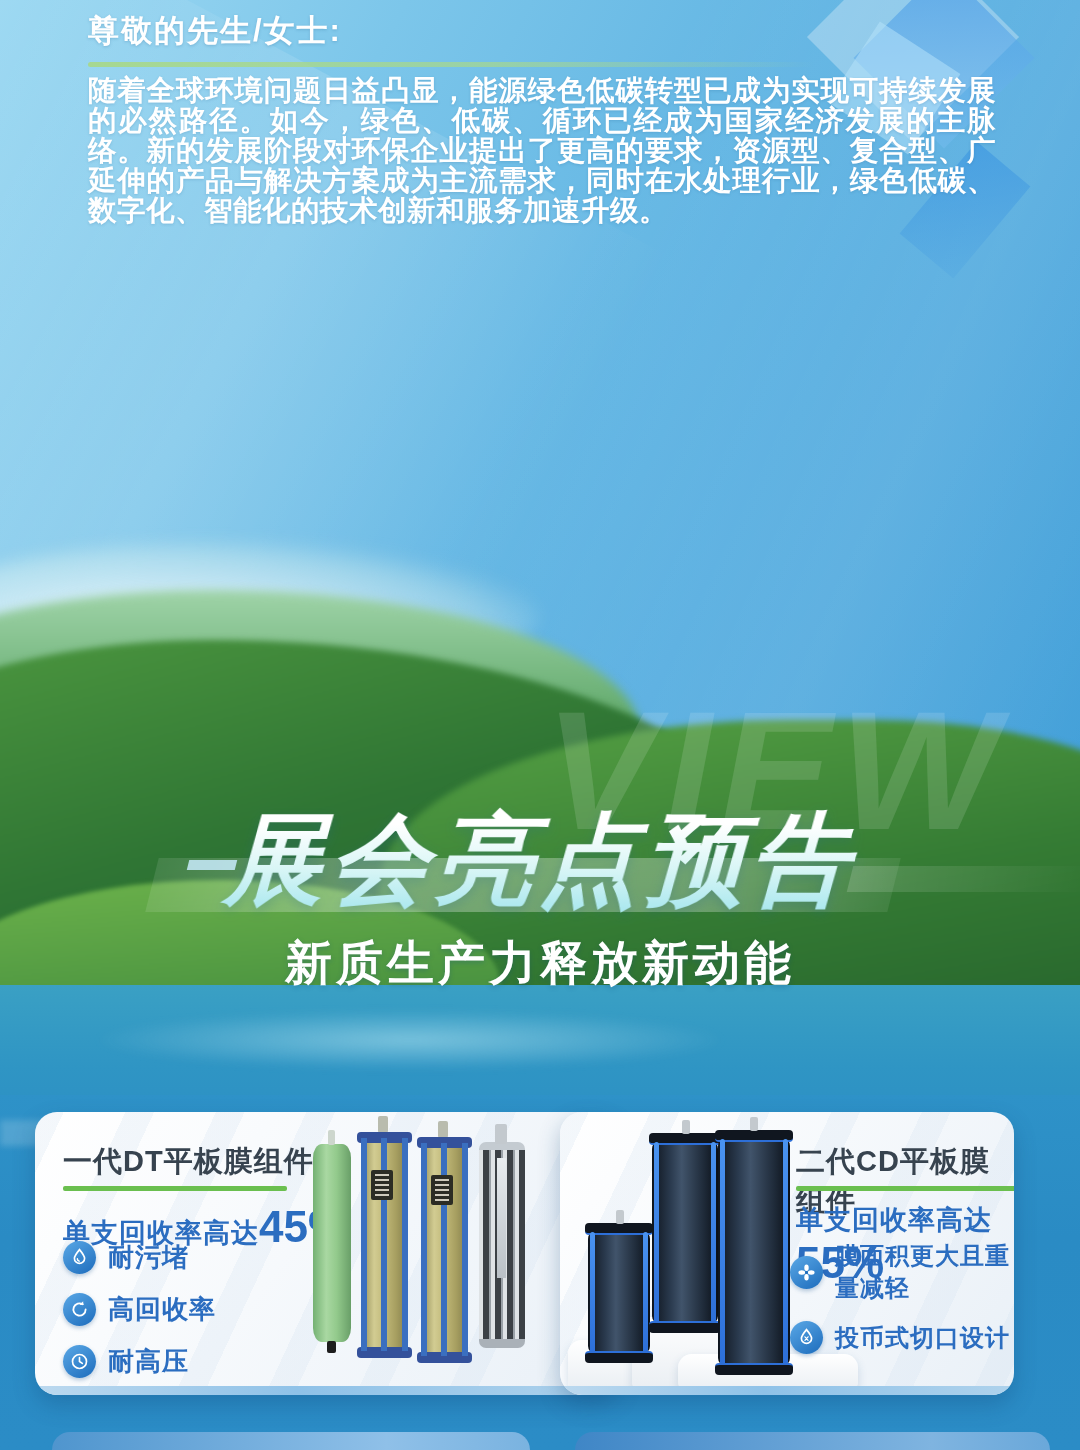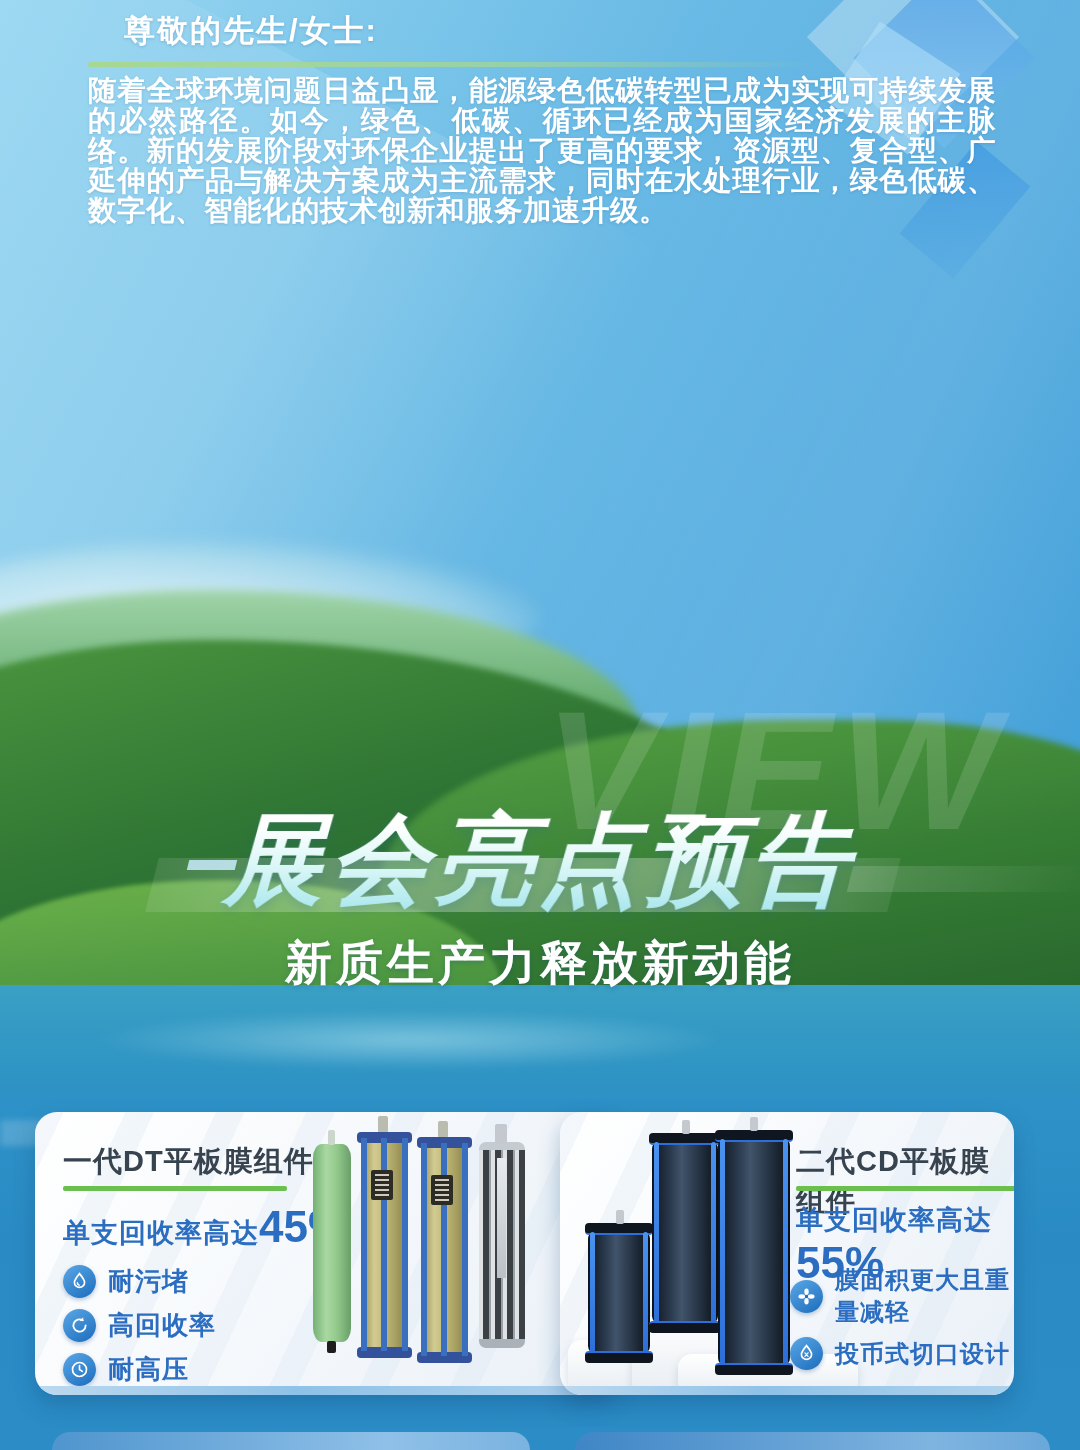--- a/index.html
+++ b/index.html
@@ -41,21 +41,21 @@
   .d2 { left:880px; top:-6px; width:128px; height:128px; transform:rotate(45deg);
         background:linear-gradient(135deg,rgba(80,160,230,.75),rgba(120,190,240,.45)); }
   .d3 { left:846px; top:40px; width:96px; height:96px; transform:rotate(33deg);
         background:rgba(180,225,250,.55); }
   .d4 { left:930px; top:150px; width:70px; height:120px; transform:rotate(40deg);
         background:linear-gradient(135deg,rgba(60,150,225,.65),rgba(60,150,225,.15)); }
 
   
   .letter { position:absolute; left:88px; top:10px; width:908px; color:#ffffff; }
   .salutation { font-size:31px; font-weight:bold; letter-spacing:2px;
-                text-shadow:0 1px 3px rgba(30,90,140,.25);margin-left:36px; }
+                text-shadow:0 1px 3px rgba(30,90,140,.25); }
   .salute-line { margin-top:10px; height:5px; border-radius:3px;
                 background:linear-gradient(90deg,rgba(167,216,140,.95) 0%,rgba(167,216,140,.7) 45%,rgba(167,216,140,0) 80%); }
   .para { font-size:28.5px; line-height:30px; font-weight:bold; text-align:justify;
           letter-spacing:.5px; text-shadow:0 1px 3px rgba(30,90,140,.2); }
   .para.p1 { margin-top:8px; }
   .para.p2 { margin-top:2px; }
 
   
   .watermark { position:absolute; left:545px; top:675px; font-size:168px; font-weight:bold;
                font-style:italic; letter-spacing:8px; color:rgba(255,255,255,.13); }
@@ -86,21 +86,21 @@
           border-radius:0 0 22px 22px;
           background:linear-gradient(90deg,#bcd9ef,#8fc2e8 45%,#aed2ec); }
   .card-left  { left:35px;  width:584px;padding-left:32px; }
   .card-right { left:560px; width:454px; }
 
   .card h2 { position:absolute; font-size:29px; font-weight:bold; color:#37434f; letter-spacing:1px; }
   .green-line { position:absolute; height:5px; border-radius:2px; background:#6abf4f; }
   .recovery { position:absolute; font-size:27px; font-weight:bold; color:#2b6dc0; letter-spacing:1px; }
   .recovery b { font-size:44px; font-weight:bold; letter-spacing:0; }
 
-  .features { position:absolute; display:flex; flex-direction:column; gap:9px;margin-top:24px; }
+  .features { position:absolute; display:flex; flex-direction:column; gap:17px; }
   .feat { display:flex; align-items:center; gap:12px; }
   .feat-icon { width:33px; height:33px; border-radius:50%; flex:0 0 33px;
           background:linear-gradient(145deg,#5aa8e6,#1d6cbc); display:flex;
           align-items:center; justify-content:center; box-shadow:0 2px 4px rgba(20,80,140,.3); }
   .feat-icon svg { width:21px; height:21px; display:block; }
   .feat-label { font-size:26px; font-weight:bold; color:#2b6dc0; letter-spacing:1px; }
   .card-right .feat-label { font-size:24px; }
 
   
   .prod { position:absolute; }

